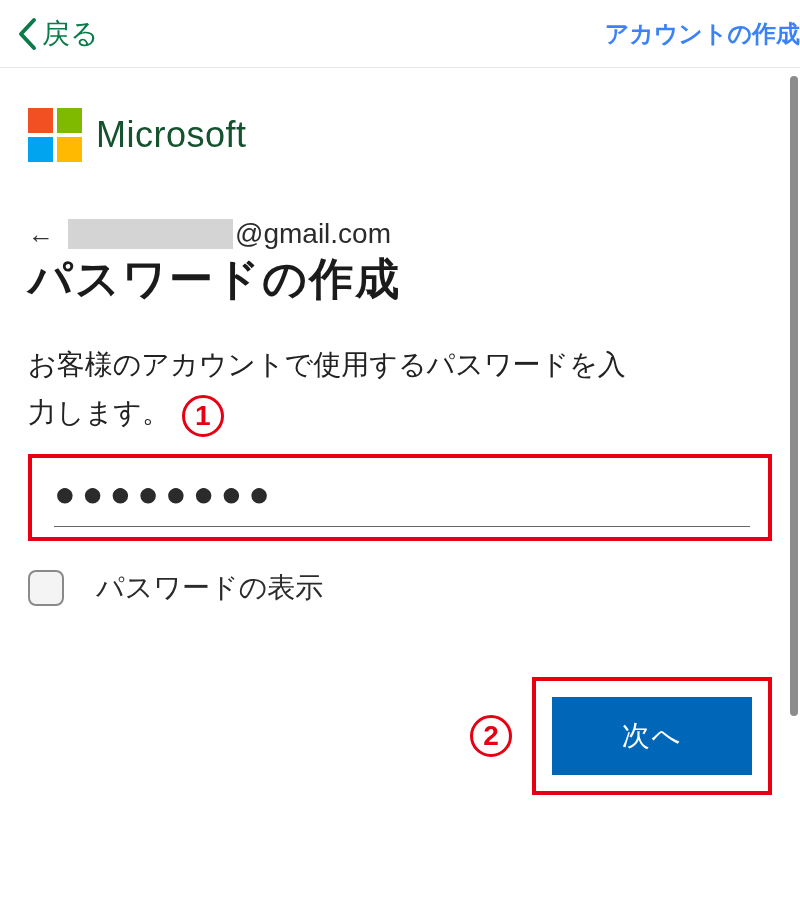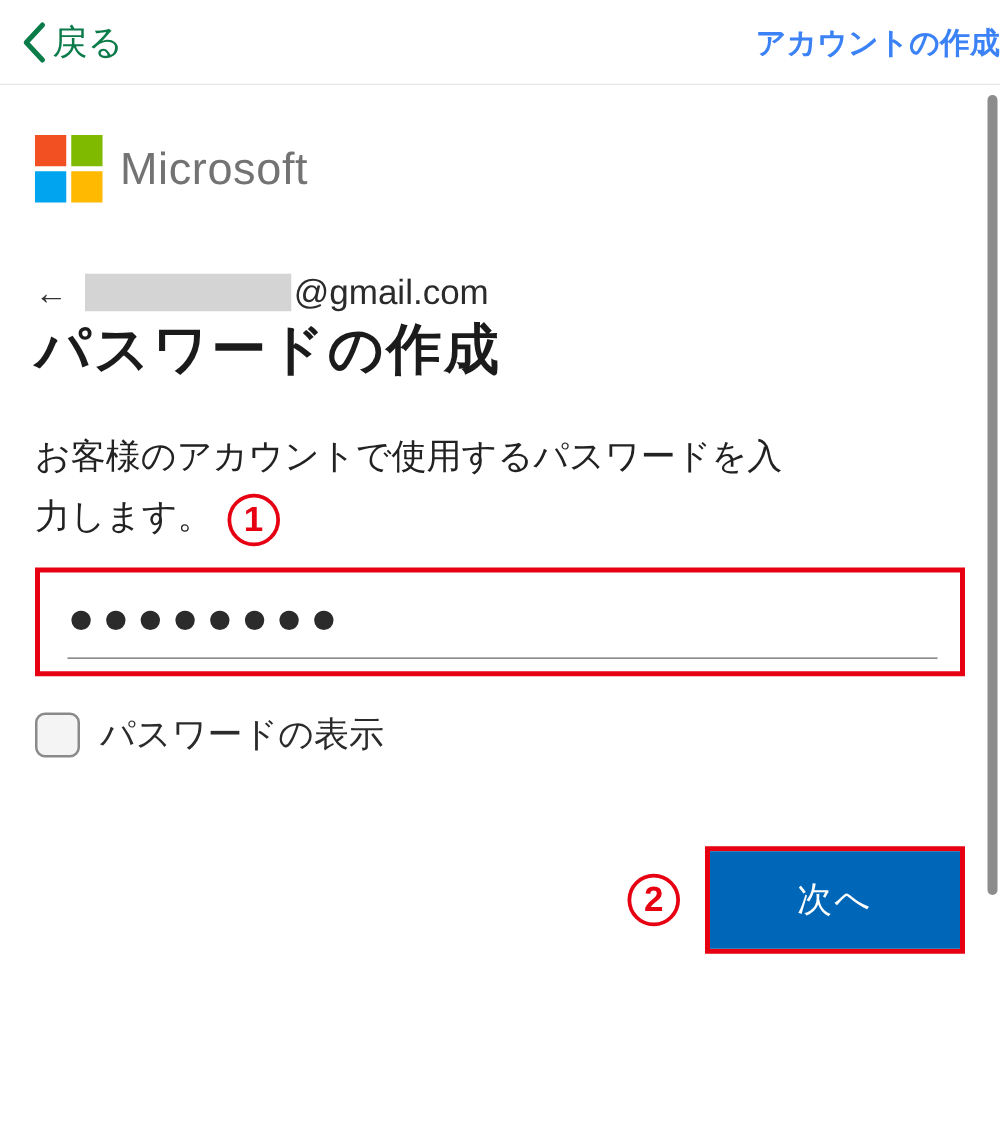--- a/index.html
+++ b/index.html
@@ -63,21 +63,21 @@
       grid-template-rows: 1fr 1fr;
       gap: 4px;
     }
     .ms-logo .q1 { background: #f25022; }
     .ms-logo .q2 { background: #7fba00; }
     .ms-logo .q3 { background: #00a4ef; }
     .ms-logo .q4 { background: #ffb900; }
     .brand-text {
       font-size: 36px;
       font-weight: 500;
-      color: #737373;
+      color: #14532d;
       letter-spacing: 0.5px;
     }
     .email-row {
       margin-top: 56px;
       display: flex;
       align-items: center;
       font-size: 28px;
       color: #2b2b2b;
     }
     .email-row .arrow {
@@ -133,42 +133,42 @@
     }
     .password-box .underline {
       margin-top: 14px;
       height: 1px;
       background: #666;
     }
     .show-row {
       margin-top: 28px;
       display: flex;
       align-items: center;
-      gap: 16px;
+      gap: 32px;
       font-size: 28px;
       color: #2b2b2b;
     }
     .checkbox {
       width: 36px;
       height: 36px;
       border: 2px solid #8a8a8a;
       border-radius: 8px;
       background: #f4f4f4;
     }
     .footer-row {
       margin-top: 70px;
       display: flex;
       align-items: center;
       justify-content: flex-end;
       gap: 20px;
     }
     .annot-2 { }
     .next-wrap {
       border: 4px solid #e60012;
-      padding: 0;
+      padding: 16px;
     }
     .next-btn {
       background: #0067b8;
       color: #fff;
       font-size: 28px;
       border: none;
       padding: 20px 48px;
       min-width: 200px;
       text-align: center;
       cursor: pointer;

